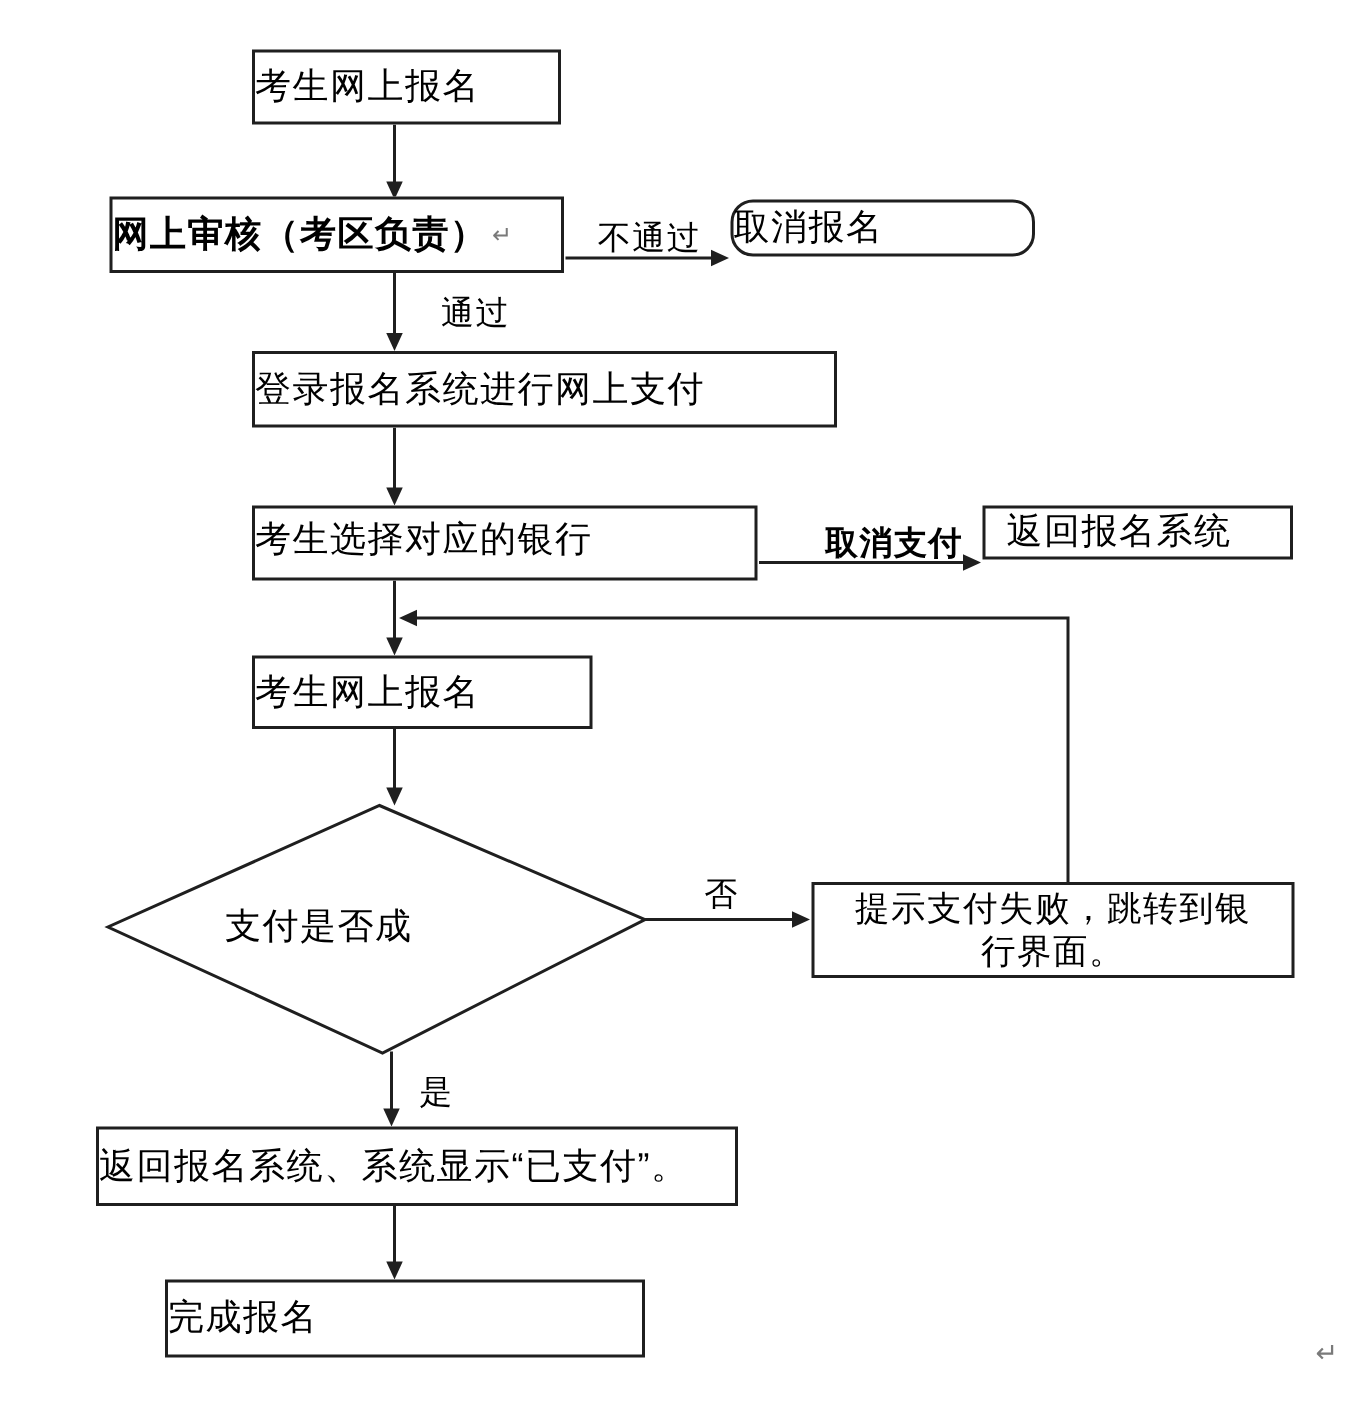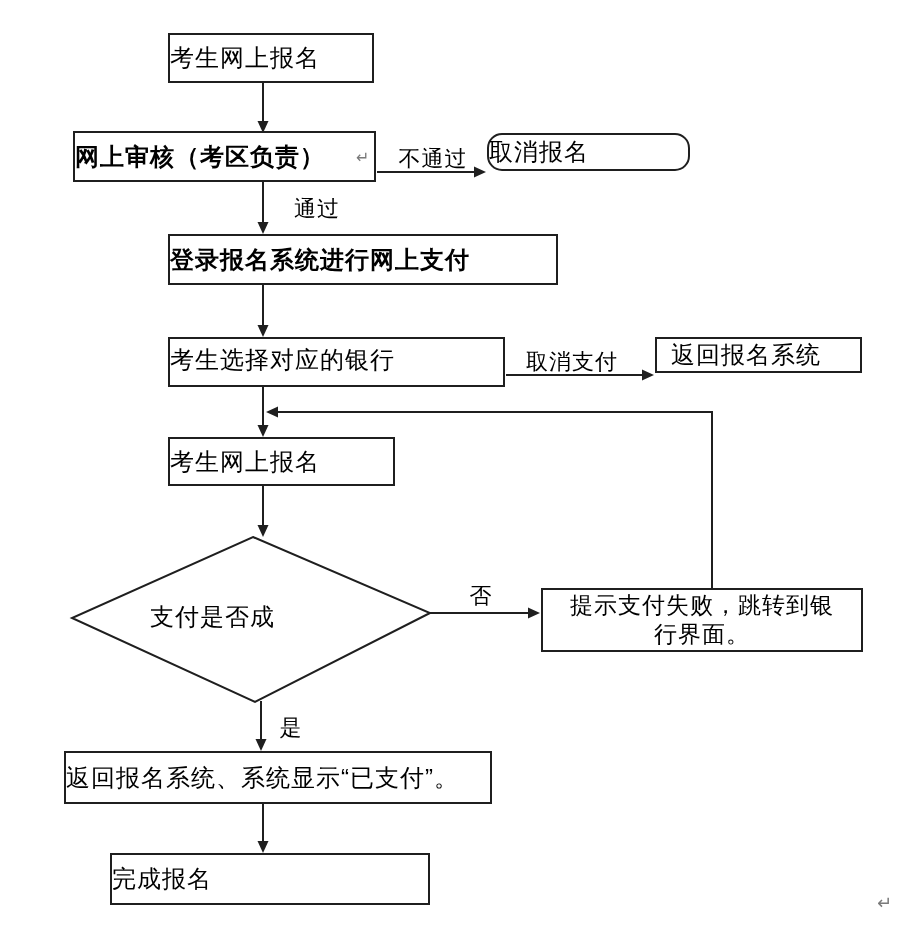--- a/index.html
+++ b/index.html
@@ -66,34 +66,34 @@
     top: 1px;
   }
   .trailing-mark {
     position: absolute;
     z-index: 3;
     color: var(--return-mark);
     font-size: 18px;
   }
   
   .n-register   { left:168px; top:33px;  width:206px; height:50px; }
-  .n-review     { left:73px;  top:131px; width:303px; height:51px;gap:28px; }
+  .n-review     { left:73px;  top:131px; width:303px; height:51px; }
   .n-cancel     { left:487px; top:133px; width:203px; height:38px;border-radius:15px; }
-  .n-login-pay  { left:168px; top:234px; width:390px; height:51px;font-weight:bold; }
+  .n-login-pay  { left:168px; top:234px; width:390px; height:51px; }
   .n-select-bank{ left:168px; top:337px; width:337px; height:50px;font-family:Liberation Mono, monospace; }
   .n-return-sys { left:655px; top:337px; width:207px; height:36px;padding-left:14px; }
   .n-bank-page  { left:168px; top:437px; width:227px; height:49px; }
   .n-pay-fail   { left:541px; top:588px; width:322px; height:64px; padding:0 26px; font-size:23px; }
   .n-paid       { left:64px;  top:751px; width:428px; height:53px; }
   .n-complete   { left:110px; top:853px; width:320px; height:52px; }
   
   .l-decision   { left:150px; top:601px; width:240px; }
   .l-not-pass   { left:378px; top:144px; width:110px; }
   .l-pass       { left:282px; top:194px; width:70px;  }
-  .l-cancel-pay { left:512px; top:347px; width:120px; }
+  .l-cancel-pay { left:536px; top:347px; width:120px;font-weight:bold; }
   .l-no         { left:466px; top:581px; width:30px;  }
   .l-yes        { left:276px; top:713px; width:30px;  }
   .l-trailing   { left:877px; top:892px; }
 </style>
 </head>
 <body>
 
 <div class="canvas">
 
   <svg class="wires" viewBox="0 0 912 951" xmlns="http://www.w3.org/2000/svg">

